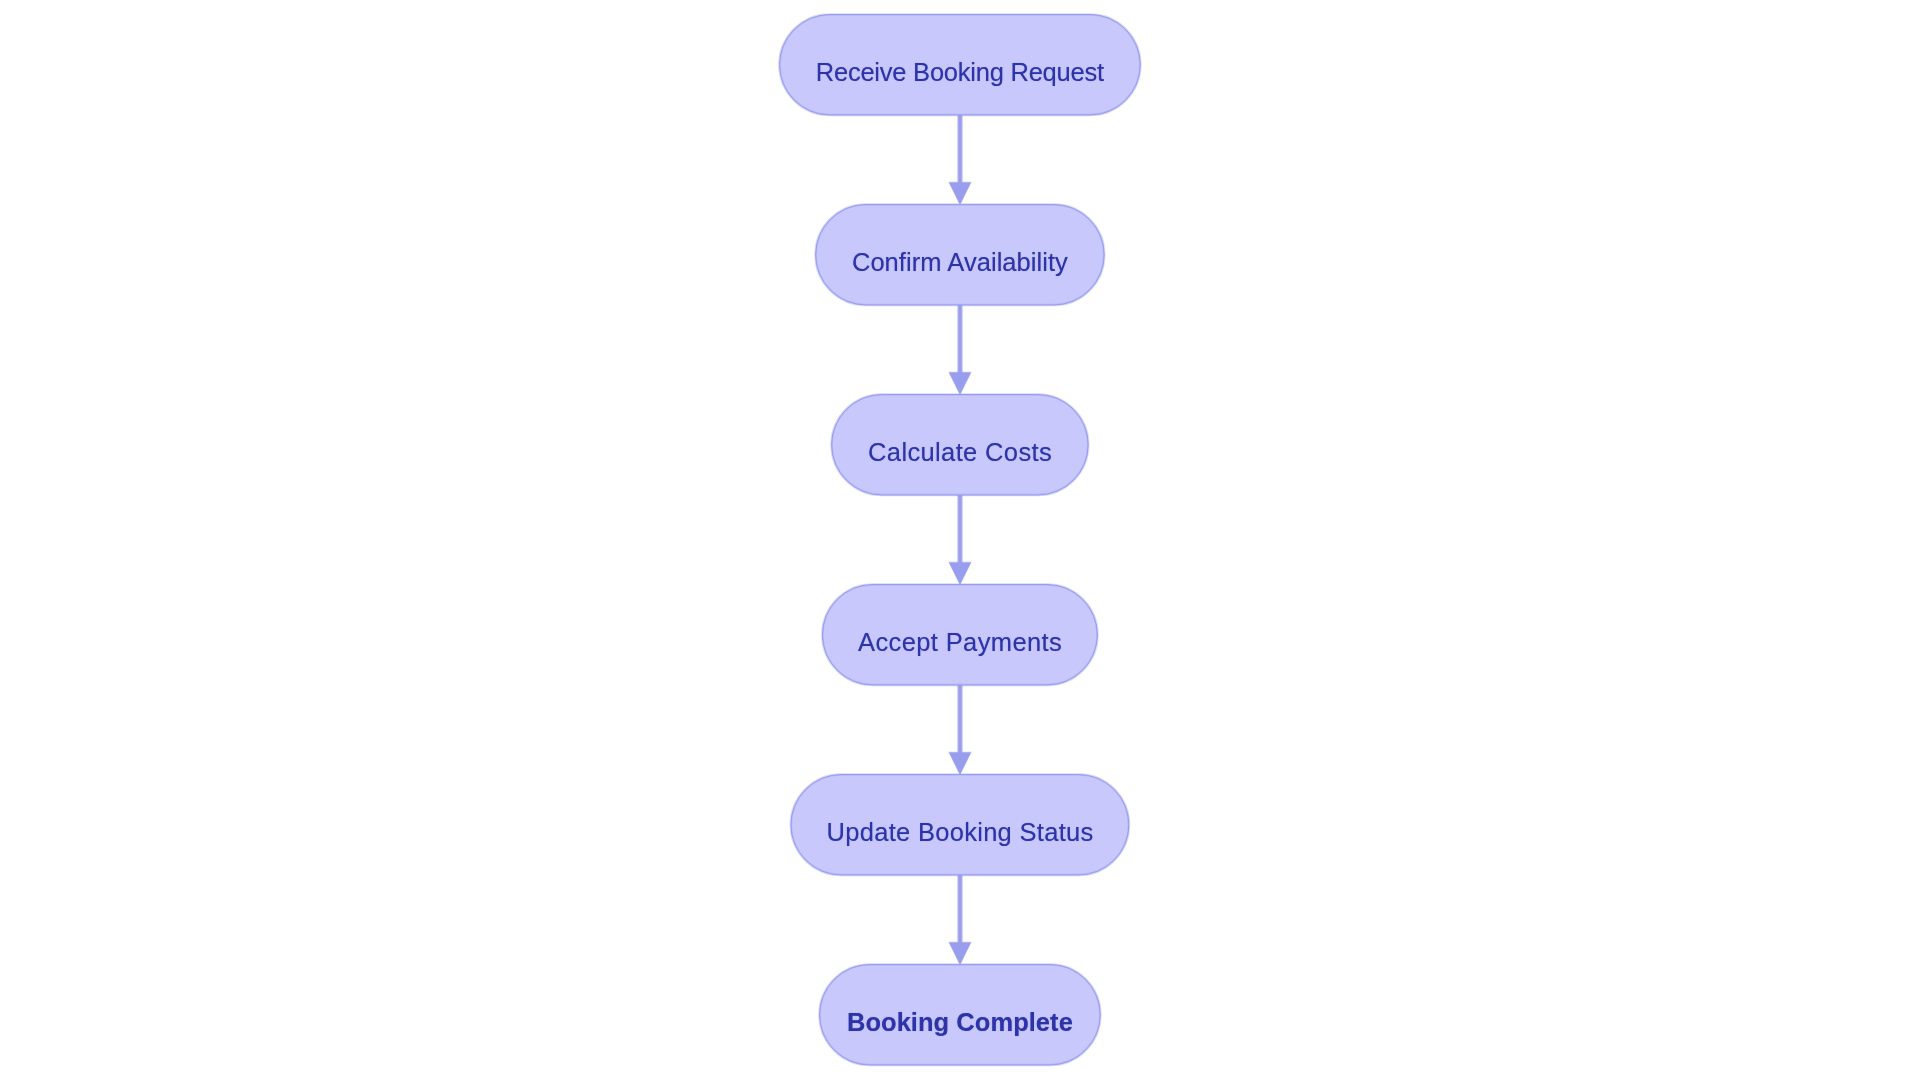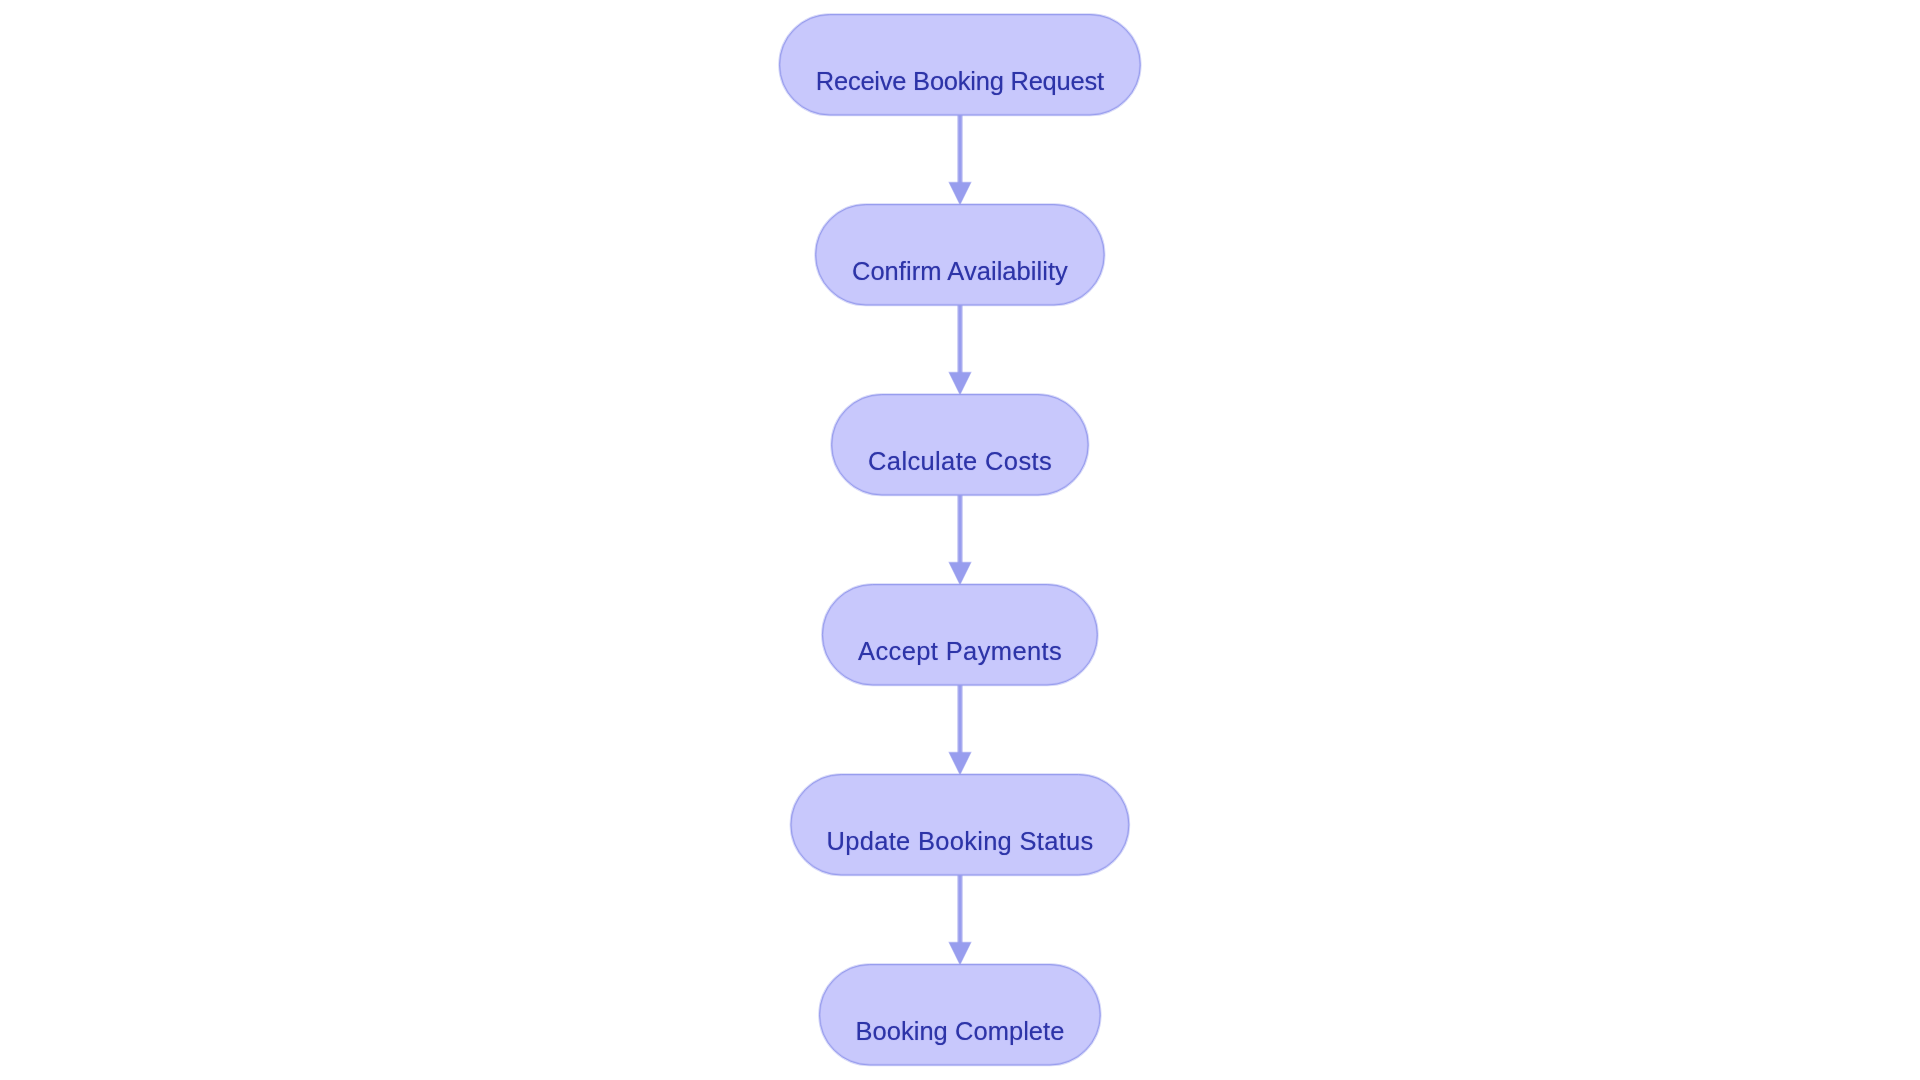--- a/index.html
+++ b/index.html
@@ -6,29 +6,29 @@
   html,body{margin:0;padding:0;background:#FFFFFF;}
   body{width:1920px;height:1080px;overflow:hidden;
        font-family:"Liberation Sans",sans-serif;}
   #stage{position:relative;width:1920px;height:1080px;background:#FFFFFF;overflow:hidden;}
 
   svg#diagram{position:absolute;left:0;top:0;width:1920px;height:1080px;}
 
   
   #labels{position:absolute;left:0;top:0;width:1920px;height:1080px;transform:translateZ(0);}
   .node-label{position:absolute;box-sizing:border-box;display:flex;align-items:center;justify-content:center;}
-  .node-label span{position:relative;top:17px;font-size:25.5px;color:#2D34A8;white-space:nowrap;line-height:1;display:inline-block;
+  .node-label span{position:relative;top:8px;font-size:25.5px;color:#2D34A8;white-space:nowrap;line-height:1;display:inline-block;
     text-shadow:0 0 0.9px rgba(45,52,168,0.5);}
 
   #label-n1{left:779.5px;top:14.5px;width:360.8px;height:100.5px;}
   #label-n2{left:815.6px;top:204.5px;width:288.6px;height:100.5px;}
   #label-n3{left:831.6px;top:394.5px;width:256.6px;height:100.5px;}
   #label-n4{left:822.4px;top:584.5px;width:275.0px;height:100.5px;}
   #label-n5{left:790.9px;top:774.5px;width:338.0px;height:100.5px;}
-  #label-n6{left:819.5px;top:964.5px;width:280.8px;height:100.5px;}
+  #label-n6{left:819.5px;top:964.5px;width:280.8px;height:100.5px;font-weight:bold;}
 
   #label-n1 span{letter-spacing:-0.236px;margin-right:0.236px;}
   #label-n2 span{letter-spacing:0.052px;margin-right:-0.052px;}
   #label-n3 span{letter-spacing:0.361px;margin-right:-0.361px;}
   #label-n4 span{letter-spacing:0.372px;margin-right:-0.372px;}
   #label-n5 span{letter-spacing:0.293px;margin-right:-0.293px;}
   #label-n6 span{letter-spacing:0.039px;margin-right:-0.039px;}
 </style>
 </head>
 <body>

